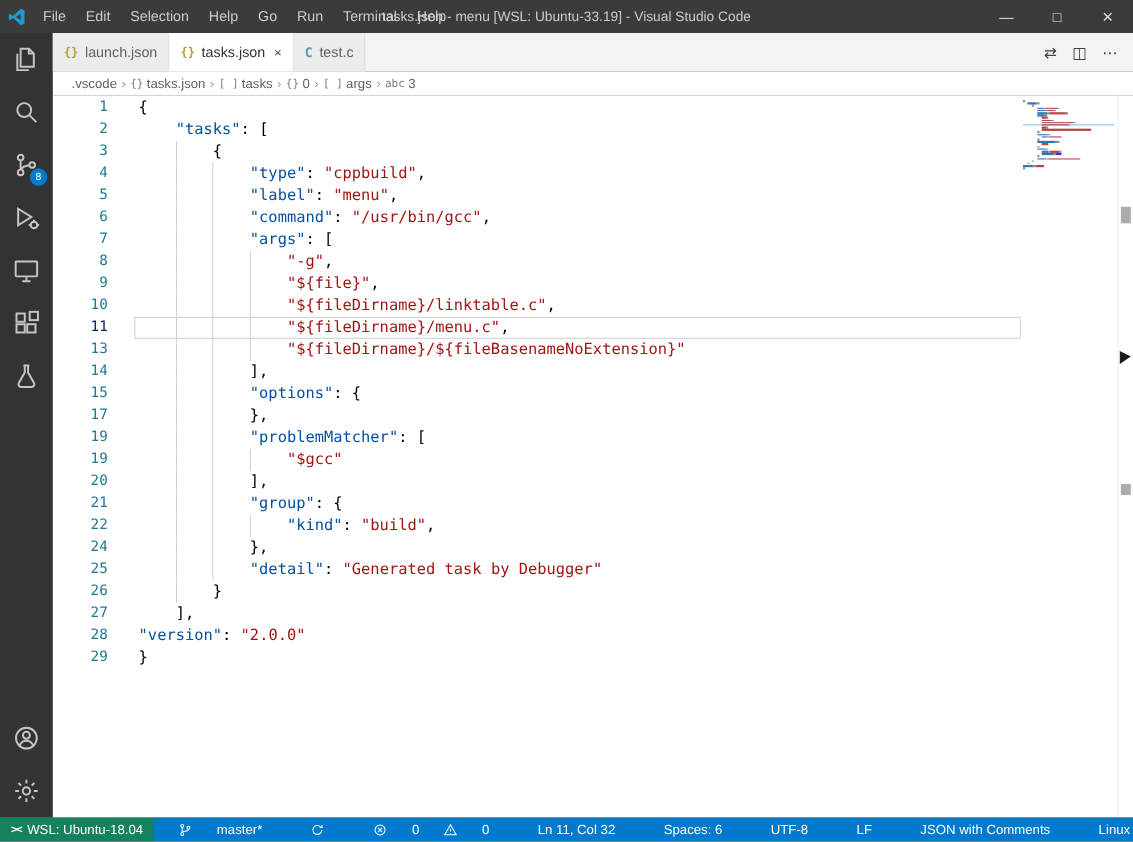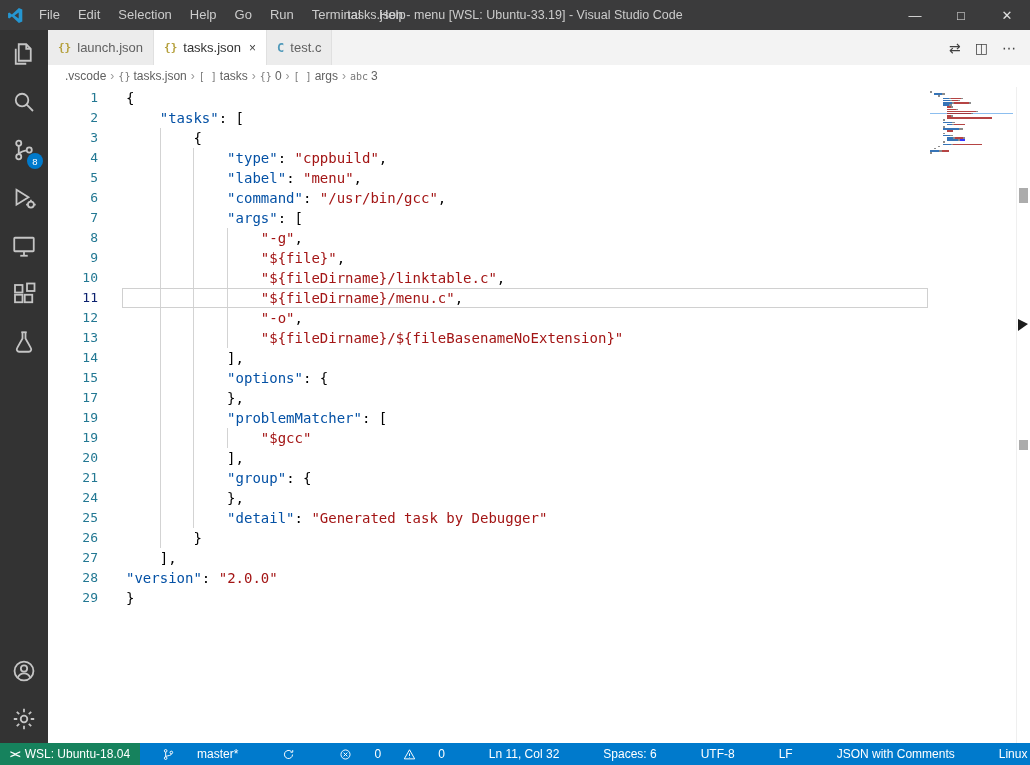--- a/index.html
+++ b/index.html
@@ -265,24 +265,20 @@
               </div>
               <div class="line">
                 <span class="ln">10</span>
                 <span class="lc"><span class="ind"></span><span class="ind g"></span><span class="ind g"></span><span class="ind g"></span><span class="tok-s">"${fileDirname}/linktable.c"</span><span class="tok-p">,</span></span>
               </div>
               <div class="line active">
                 <span class="ln">11</span>
                 <span class="lc"><span class="ind"></span><span class="ind g"></span><span class="ind g"></span><span class="ind g"></span><span class="tok-s">"${fileDirname}/menu.c"</span><span class="tok-p">,</span></span>
               </div>
               <div class="line">
-                <span class="ln">12</span>
-                <span class="lc"><span class="ind"></span><span class="ind g"></span><span class="ind g"></span><span class="ind g"></span><span class="tok-s">"-o"</span><span class="tok-p">,</span></span>
-              </div>
-              <div class="line">
                 <span class="ln">13</span>
                 <span class="lc"><span class="ind"></span><span class="ind g"></span><span class="ind g"></span><span class="ind g"></span><span class="tok-s">"${fileDirname}/${fileBasenameNoExtension}"</span></span>
               </div>
               <div class="line">
                 <span class="ln">14</span>
                 <span class="lc"><span class="ind"></span><span class="ind g"></span><span class="ind g"></span><span class="tok-p">],</span></span>
               </div>
               <div class="line">
                 <span class="ln">15</span>
                 <span class="lc"><span class="ind"></span><span class="ind g"></span><span class="ind g"></span><span class="tok-k">"options"</span><span class="tok-p">: {</span></span>
@@ -299,20 +295,24 @@
                 <span class="ln">19</span>
                 <span class="lc"><span class="ind"></span><span class="ind g"></span><span class="ind g"></span><span class="ind g"></span><span class="tok-s">"$gcc"</span></span>
               </div>
               <div class="line">
                 <span class="ln">20</span>
                 <span class="lc"><span class="ind"></span><span class="ind g"></span><span class="ind g"></span><span class="tok-p">],</span></span>
               </div>
               <div class="line">
                 <span class="ln">21</span>
                 <span class="lc"><span class="ind"></span><span class="ind g"></span><span class="ind g"></span><span class="tok-k">"group"</span><span class="tok-p">: {</span></span>
+              </div>
+              <div class="line">
+                <span class="ln">22</span>
+                <span class="lc"><span class="ind"></span><span class="ind g"></span><span class="ind g"></span><span class="ind g"></span><span class="tok-k">"kind"</span><span class="tok-p">: </span><span class="tok-s">"build"</span><span class="tok-p">,</span></span>
               </div>
               <div class="line">
                 <span class="ln">24</span>
                 <span class="lc"><span class="ind"></span><span class="ind g"></span><span class="ind g"></span><span class="tok-p">},</span></span>
               </div>
               <div class="line">
                 <span class="ln">25</span>
                 <span class="lc"><span class="ind"></span><span class="ind g"></span><span class="ind g"></span><span class="tok-k">"detail"</span><span class="tok-p">: </span><span class="tok-s">"Generated task by Debugger"</span></span>
               </div>
               <div class="line">

